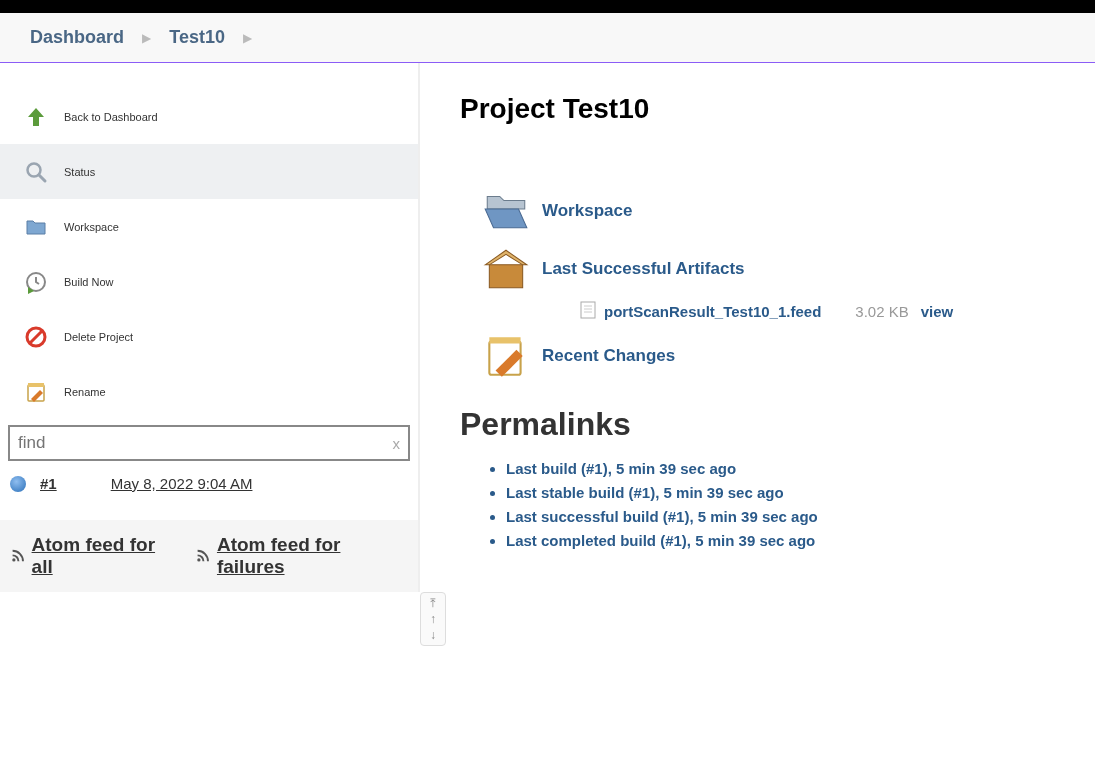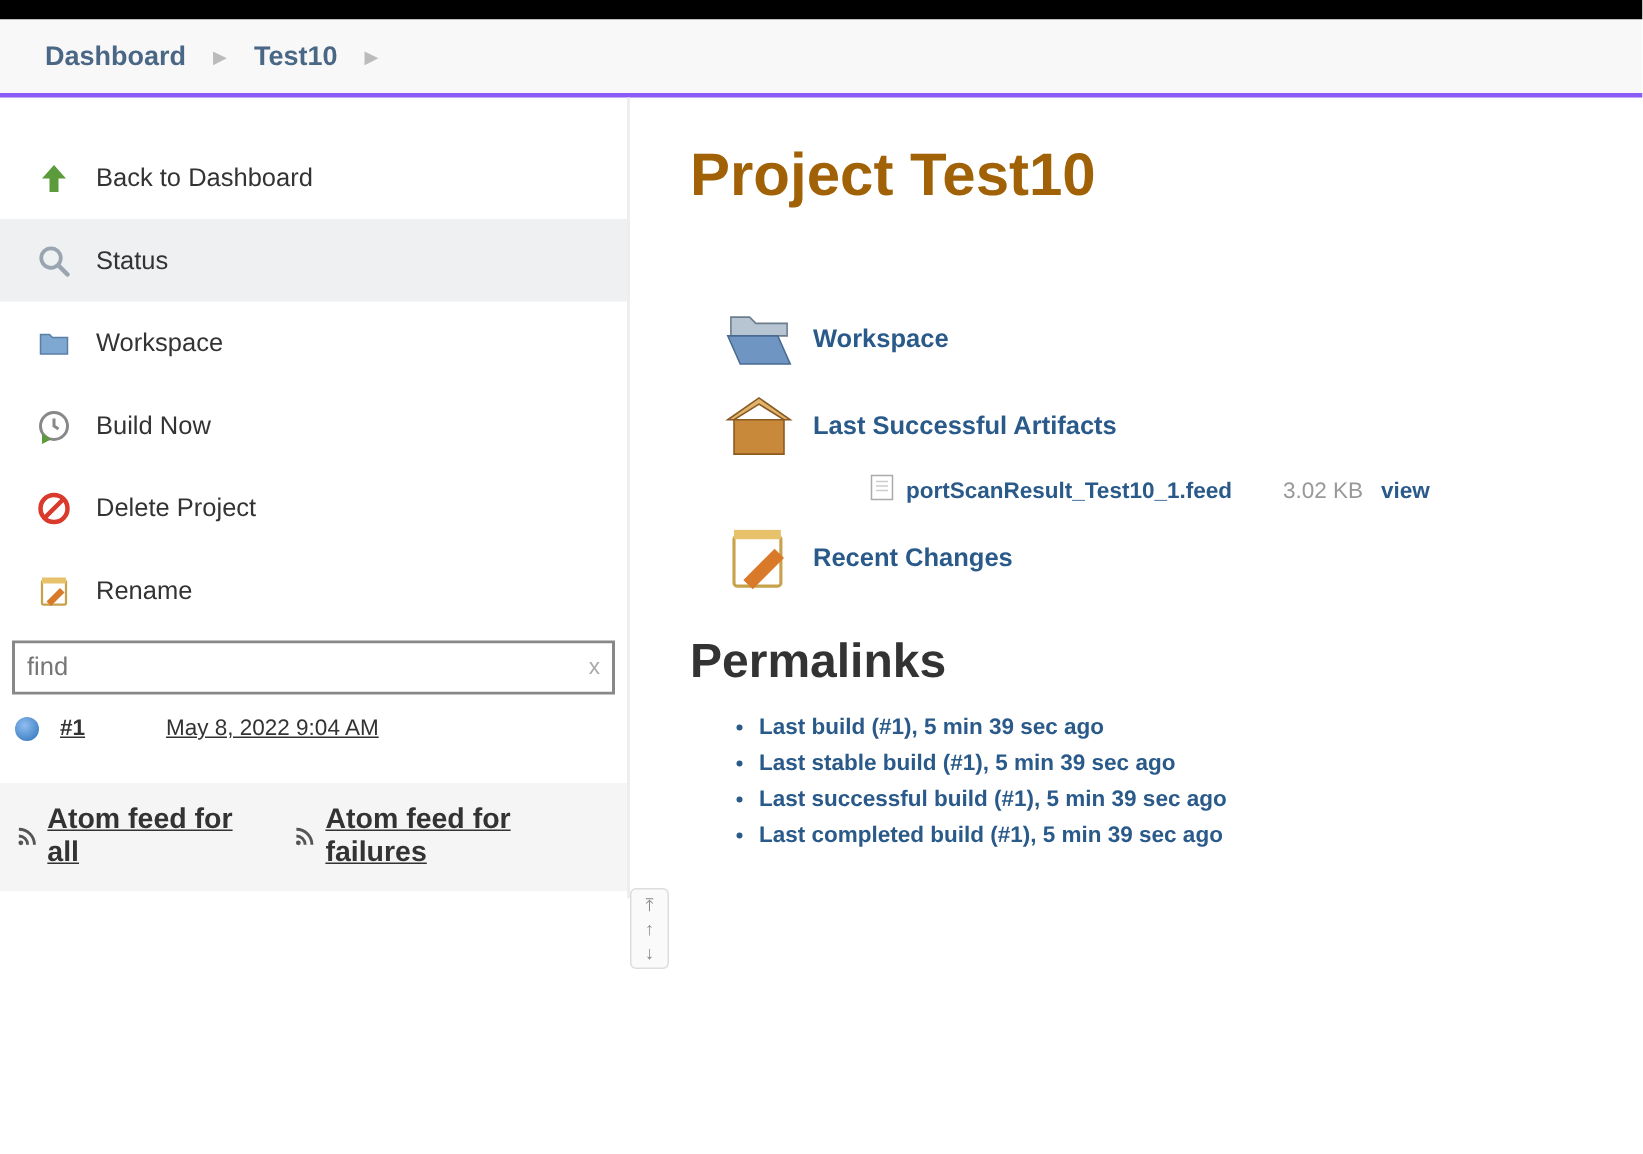--- a/index.html
+++ b/index.html
@@ -1,42 +1,42 @@
 <!DOCTYPE html>
 <html><head>
 <meta charset="utf-8">
 <style>
 * { margin: 0; padding: 0; box-sizing: border-box; }
 body { font-family: -apple-system, BlinkMacSystemFont, "Segoe UI", Helvetica, Arial, sans-serif; font-size: 15px; color: #333; background: #fff; }
 .topbar { background: #000; height: 13px; }
-.breadcrumb { background: #f8f8f8; border-bottom: 3px solid #8b5cf6; padding: 14px 30px; display: flex; align-items: center; gap: 18px; font-size: 18px; color: #4a4a4a; font-weight: 600; }
+.breadcrumb { background: #f8f8f8; border-bottom: 1px solid #8b5cf6; padding: 14px 30px; display: flex; align-items: center; gap: 18px; font-size: 18px; color: #4a4a4a; font-weight: 600; }
 .breadcrumb span { color: #4a6785; }
 .breadcrumb .sep { color: #bbb; font-size: 12px; font-weight: normal; }
 .layout { display: flex; }
 .sidebar { width: 420px; border-right: 2px solid #eee; display: flex; flex-direction: column; }
 .sidelinks { padding-top: 26px; }
-.sidelink { display: flex; align-items: center; gap: 14px; padding: 10px 22px; font-size: 17px; color: #333; cursor: pointer; height: 55px; }
+.sidelink { display: flex; align-items: center; gap: 14px; padding: 10px 22px; font-size: 11px; color: #333; cursor: pointer; height: 55px; }
 .sidelink.active { background: #eef0f2; }
 .sidelink .icon { width: 28px; height: 28px; display: inline-flex; align-items: center; justify-content: center; }
 .history-head { background: #f5f5f5; display: flex; align-items: center; padding: 10px 20px 10px 22px; gap: 14px; margin-top: 20px; }
 .history-head .title { font-size: 18px; font-weight: 700; flex: 1; }
 .history-head .trend { color: #444; text-decoration: underline; font-weight: 700; cursor: pointer; }
 .history-head .chev { font-size: 14px; font-weight: bold; margin-left: 10px; }
 .find-row { padding: 6px 8px; }
 .find-wrap { position: relative; border: 2px solid #888; background: #fff; }
 .find-wrap input { width: 100%; border: none; outline: none; padding: 6px 40px 6px 8px; font-size: 17px; color: #777; }
 .find-wrap .x { position: absolute; right: 8px; top: 50%; transform: translateY(-50%); color: #aaa; font-size: 15px; cursor: pointer; }
 .build-row { display: flex; align-items: center; gap: 14px; padding: 8px 10px; font-size: 15px; }
 .build-row .ball { width: 16px; height: 16px; border-radius: 50%; background: radial-gradient(circle at 40% 35%, #8fbef0, #2a6fb8); }
 .build-row .bn { text-decoration: underline; font-weight: 700; color: #333; }
 .build-row .bd { text-decoration: underline; color: #333; margin-left: 40px; }
 .feeds { background: #f5f5f5; padding: 14px 10px; display: flex; justify-content: center; gap: 18px; margin-top: 20px; }
 .feed { display: inline-flex; align-items: center; gap: 6px; font-weight: 700; text-decoration: underline; color: #333; cursor: pointer; font-size: 19px; }
 .main { flex: 1; padding: 30px 40px; position: relative; }
-h1.page-title { font-size: 40px; font-weight: 800; color: #a16207; margin-bottom: 60px; }
+h1.page-title { font-size: 28px; font-weight: 800; color: #000000; margin-bottom: 60px; }
 .main-links { padding-left: 20px; }
 .ml-row { display: flex; align-items: center; gap: 10px; margin-bottom: 6px; }
 .ml-row .big-icon { width: 52px; height: 52px; display: inline-flex; align-items: center; justify-content: center; }
 .ml-row a, .ml-row .lnk { color: #2a5a8a; font-weight: 700; font-size: 17px; cursor: pointer; }
 .artifact-line { display: flex; align-items: center; gap: 8px; margin-left: 100px; margin-top: 4px; margin-bottom: 8px; font-size: 15px; }
 .artifact-line .fname { color: #2a5a8a; font-weight: 700; }
 .artifact-line .fsize { color: #999; margin-left: 26px; }
 .artifact-line .view { color: #2a5a8a; font-weight: 700; margin-left: 4px; cursor: pointer; }
 h2.perma { font-size: 32px; font-weight: 700; margin: 24px 0 14px; color: #333; }
 ul.plinks { list-style: disc; padding-left: 46px; }

